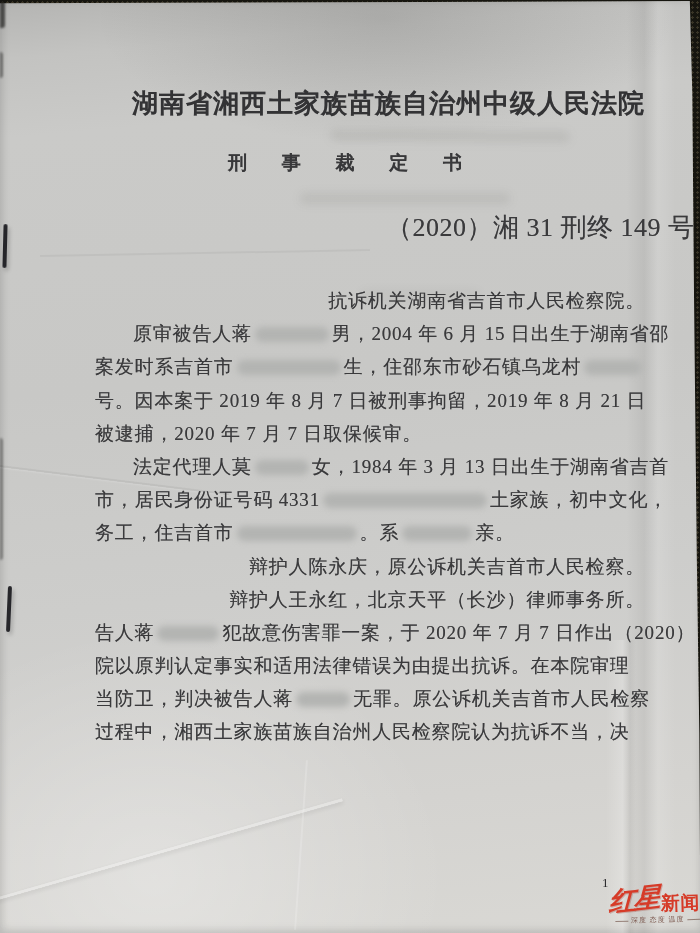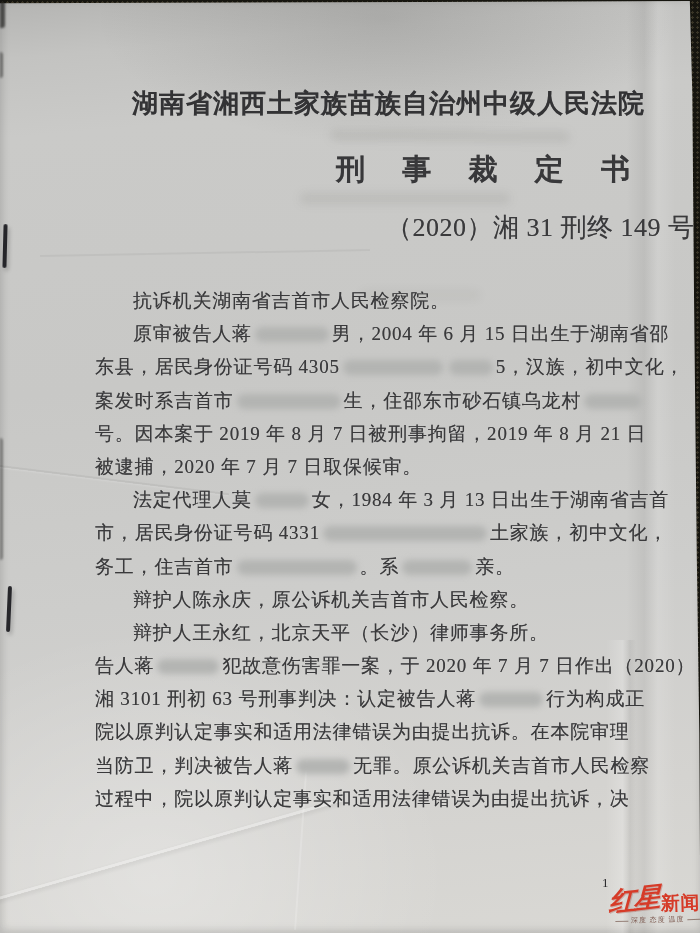--- a/index.html
+++ b/index.html
@@ -43,27 +43,27 @@
   .sliver-3 { top:438px; width:3px; height:122px; opacity:.6; }
   .staple { position:absolute; background:#26262a; filter:blur(.4px);
     box-shadow:2px 3px 4px rgba(0,0,0,0.22), 0 0 2px rgba(255,255,255,0.25); border-radius:2px; }
   .staple-1 { left:3px; top:224px; width:4px; height:44px; transform:rotate(1.5deg); }
   .staple-2 { left:7px; top:586px; width:4px; height:46px; transform:rotate(2.5deg); }
 
   
   .doc-text { color:#3a3a3c; text-shadow:0 0 .6px rgba(58,58,60,0.55); }
   .court-name { position:absolute; left:45px; top:86px; width:600px; text-align:right;
     font-size:26px; font-weight:700; letter-spacing:1px; color:#333335; }
-  .doc-type { position:absolute; left:45px; top:150px; width:600px; text-align:right;
-    font-size:29px; font-weight:600; letter-spacing:15px; text-indent:15px; color:#38383a; }
+  .doc-type { position:absolute; left:45px; top:150px; width:600px; text-align:center;
+    font-size:19px; font-weight:600; letter-spacing:15px; text-indent:15px; color:#38383a; }
   .case-number { position:absolute; left:386px; top:210px; font-size:26px; letter-spacing:.5px; }
   .doc-body { position:absolute; left:95px; top:284px; width:550px; font-size:19px;
     line-height:33.2px; letter-spacing:.8px; }
   .bline { white-space:nowrap; height:33.2px; }
-  .bline.indent { padding-left:38px; }
+  .bline.indent { padding-left:38px;text-align:right; }
   .redacted { display:inline-block; height:15px; border-radius:8px; background:#b3b4b2;
     filter:blur(3px); margin:0 3px; transform:translateY(2px); }
 
   
   .page-number { position:absolute; left:602px; top:875px; font-size:13px; color:#2c2c2e;
     font-family:"Liberation Serif","DejaVu Serif",serif; }
   .watermark { position:absolute; left:608px; top:886px; width:92px; transform:rotate(-1.5deg); }
   .brand-row { display:flex; align-items:flex-end; justify-content:flex-end; line-height:1; }
   .brand-p1 { font-size:27px; font-weight:700; font-style:italic; color:#d63b28;
     transform:skewX(-8deg) rotate(-5deg); letter-spacing:-2px; text-shadow:1px 1px 0 rgba(150,30,20,0.25); }
@@ -86,34 +86,32 @@
   <div class="ghost ghost-2"></div>
   <div class="ghost ghost-3"></div>
 
   <div class="court-name doc-text">湖南省湘西土家族苗族自治州中级人民法院</div>
   <div class="doc-type doc-text">刑 事 裁 定 书</div>
   <div class="case-number doc-text">（2020）湘 31 刑终 149 号</div>
 
   <div class="doc-body doc-text">
       <div class="bline indent">抗诉机关湖南省吉首市人民检察院。</div>
       <div class="bline indent">原审被告人蒋<span class="redacted" style="width: 74px;"></span>男，2004 年 6 月 15 日出生于湖南省邵</div>
-      <div class="bline">东县，居民身份证号码 4305<span class="redacted" style="width: 100px;"></span><span class="redacted" style="width: 44px;"></span>5，汉族，初中文化，</div>
       <div class="bline">案发时系吉首市<span class="redacted" style="width: 104px;"></span>生，住邵东市砂石镇乌龙村<span class="redacted" style="width: 58px;"></span></div>
       <div class="bline">号。因本案于 2019 年 8 月 7 日被刑事拘留，2019 年 8 月 21 日</div>
       <div class="bline">被逮捕，2020 年 7 月 7 日取保候审。</div>
       <div class="bline indent">法定代理人莫<span class="redacted" style="width: 54px;"></span>女，1984 年 3 月 13 日出生于湖南省吉首</div>
       <div class="bline">市，居民身份证号码 4331<span class="redacted" style="width: 164px;"></span>土家族，初中文化，</div>
       <div class="bline">务工，住吉首市<span class="redacted" style="width: 120px;"></span>。系<span class="redacted" style="width: 70px;"></span>亲。</div>
       <div class="bline indent">辩护人陈永庆，原公诉机关吉首市人民检察。</div>
       <div class="bline indent">辩护人王永红，北京天平（长沙）律师事务所。</div>
       <div class="bline">告人蒋<span class="redacted" style="width: 62px;"></span>犯故意伤害罪一案，于 2020 年 7 月 7 日作出（2020）</div>
-      <div class="bline">湘 3101 刑初 63 号刑事判决：认定被告人蒋<span class="redacted" style="width: 64px;"></span>行为构成正</div>
       <div class="bline">院以原判认定事实和适用法律错误为由提出抗诉。在本院审理</div>
       <div class="bline">当防卫，判决被告人蒋<span class="redacted" style="width: 54px;"></span>无罪。原公诉机关吉首市人民检察</div>
-      <div class="bline">过程中，院以原判认定事实和适用法律错误为由提出抗诉，决</div>
+      <div class="bline">过程中，湘西土家族苗族自治州人民检察院认为抗诉不当，决</div>
     </div>
 
   <div class="page-number">1</div>
   <div class="watermark">
     <div class="brand-row">
       <span class="brand-p1">红星</span>
       <span class="brand-p2">新闻</span>
     </div>
     <div class="tagline-row">
       <span class="tagline-divider"></span>

